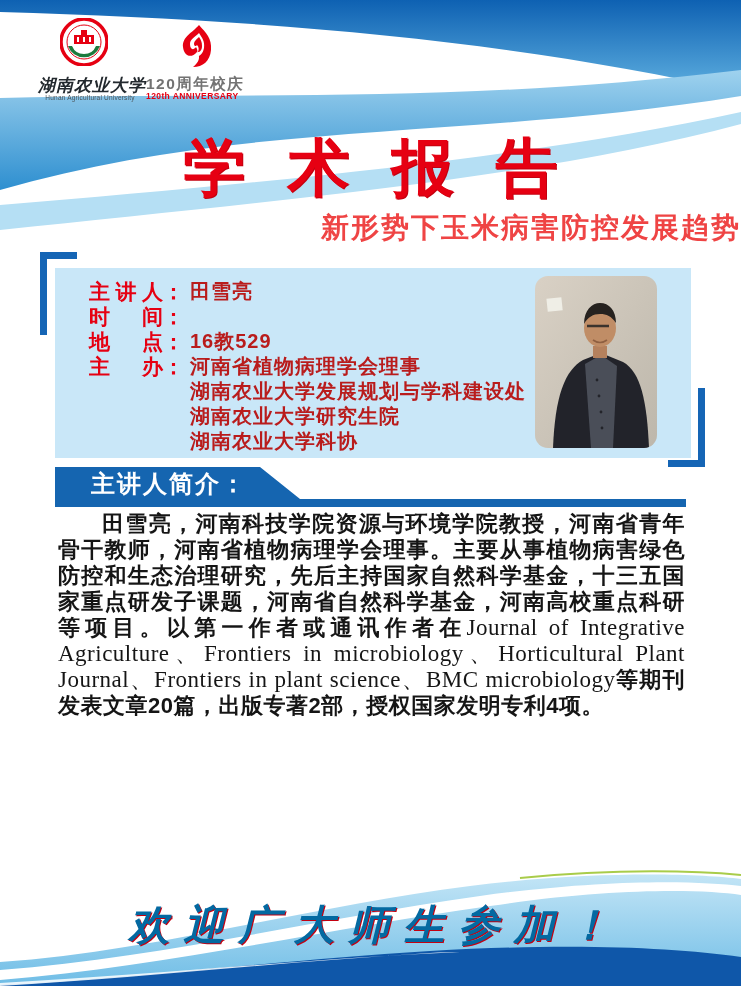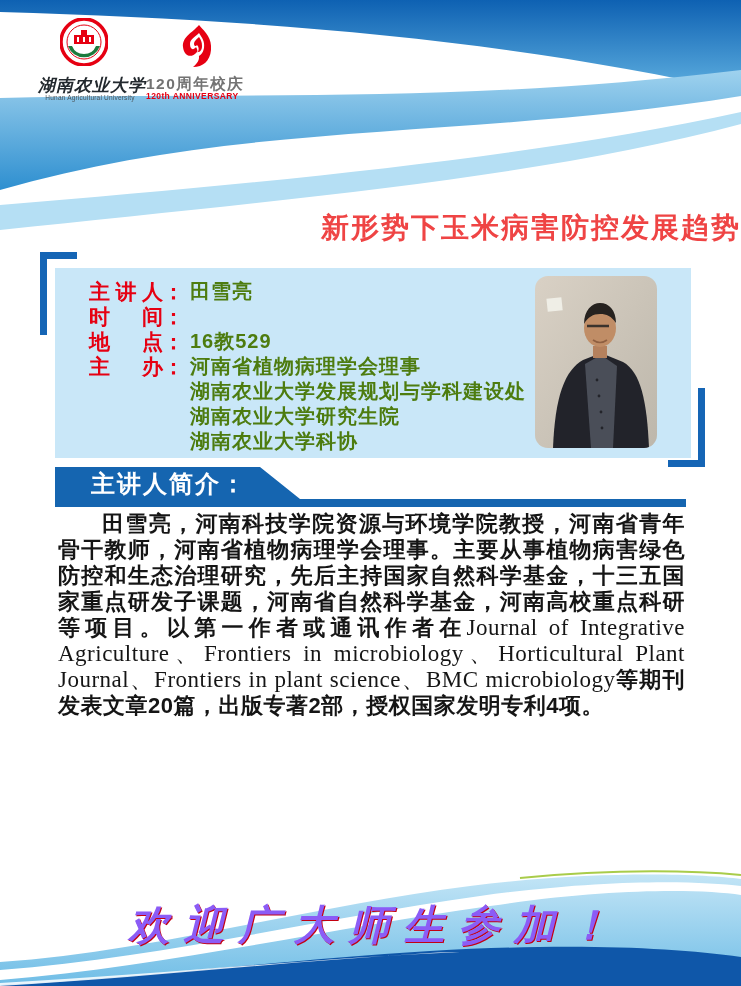--- a/index.html
+++ b/index.html
@@ -41,21 +41,21 @@
     background:#c9e7f8;box-sizing:border-box;padding:11px 0 0 34px;}
   .bracket-tl{left:40px;top:252px;width:30px;height:76px;z-index:3;
     border-top:7px solid #1565b5;border-left:7px solid #1565b5;}
   .bracket-br{left:668px;top:388px;width:30px;height:72px;z-index:3;
     border-bottom:7px solid #1565b5;border-right:7px solid #1565b5;}
   .info-row{display:flex;align-items:flex-start;}
   .info-label{display:inline-flex;justify-content:space-between;width:74px;
     color:#e60012;font-weight:700;font-size:21px;line-height:25px;}
   .info-colon{color:#e60012;font-weight:700;font-size:21px;line-height:25px;margin-right:6px;}
   .info-values{display:flex;flex-direction:column;}
-  .info-value{color:#4d7c0f;font-weight:700;font-size:20px;line-height:25px;letter-spacing:1px;}
+  .info-value{color:#b91c1c;font-weight:700;font-size:20px;line-height:25px;letter-spacing:1px;}
 
   
   .photo{left:535px;top:276px;width:122px;height:172px;z-index:3;
     border-radius:13px;overflow:hidden;}
 
   
   .section-banner{left:55px;top:467px;width:631px;height:40px;z-index:2;
     background:#1565b0;
     clip-path:polygon(0 0,205px 0,245px 32px,631px 32px,631px 40px,0 40px);}
   .section-heading{padding:1px 0 0 36px;color:#fff;font-size:24px;font-weight:700;
@@ -65,21 +65,21 @@
   .bio{left:58px;top:511px;width:627px;z-index:2;
     font-size:22px;font-weight:700;color:#151515;line-height:26px;
     text-align:justify;text-indent:44px;letter-spacing:.5px;}
   .seg-en{font-family:"Liberation Serif","DejaVu Serif",serif;
     font-weight:400;font-size:23px;letter-spacing:.5px;}
 
   
   .footer-waves{left:0;top:866px;width:741px;height:120px;z-index:1;}
   .slogan{left:0;top:898px;width:738px;z-index:5;text-align:center;
     font-family:"Liberation Serif","DejaVu Serif",serif;
-    font-size:41px;font-weight:700;font-style:italic;color:#8b5cf6;
+    font-size:41px;font-weight:700;font-style:italic;color:#0369a1;
     letter-spacing:14px;text-indent:14px;text-shadow:1px 1px 0 #c40010;}
 </style>
 </head>
 <body>
 
 <div class="poster">
 
   <svg class="abs header-waves" viewBox="0 0 741 250" preserveAspectRatio="none">
     <defs>
       <linearGradient id="gTop" x1="0" y1="0" x2="0" y2="1">
@@ -110,20 +110,21 @@
   <div class="abs uni-name-en">Hunan Agricultural University</div>
 
   <svg class="abs flame" viewBox="0 0 46 46">
     <path d="M23,1 C30,9 36,14 35,26 C34,37 27,43 17,43 C23,38 25,33 21,28 C15,35 8,32 7,23 C6,13 16,9 23,1 Z" fill="#e60012"></path>
     <path d="M23,9 C26,14 29,17 28,24 C27,30 23,33 19,33 C22,29 22,26 20,23 C17,27 14,25 14,20 C14,15 19,13 23,9 Z" fill="#fff"></path>
     <path d="M23,13 C25,16 26,18 26,22 C26,26 24,28 22,28 C23,25 23,23 21,21 C20,23 18,22 18,20 C18,17 21,15 23,13 Z" fill="#e60012"></path>
   </svg>
   <div class="abs ann-cn">120周年校庆</div>
   <div class="abs ann-en">120th ANNIVERSARY</div>
 
+  <div class="abs main-title">学术报告</div>
   <div class="abs sub-title">新形势下玉米病害防控发展趋势</div>
 
   <div class="abs bracket-tl"></div>
   <div class="abs bracket-br"></div>
   <div class="abs info-panel">
     <div>
         <div class="info-row">
           <span class="info-label">
             <span>主</span>
             <span>讲</span>

